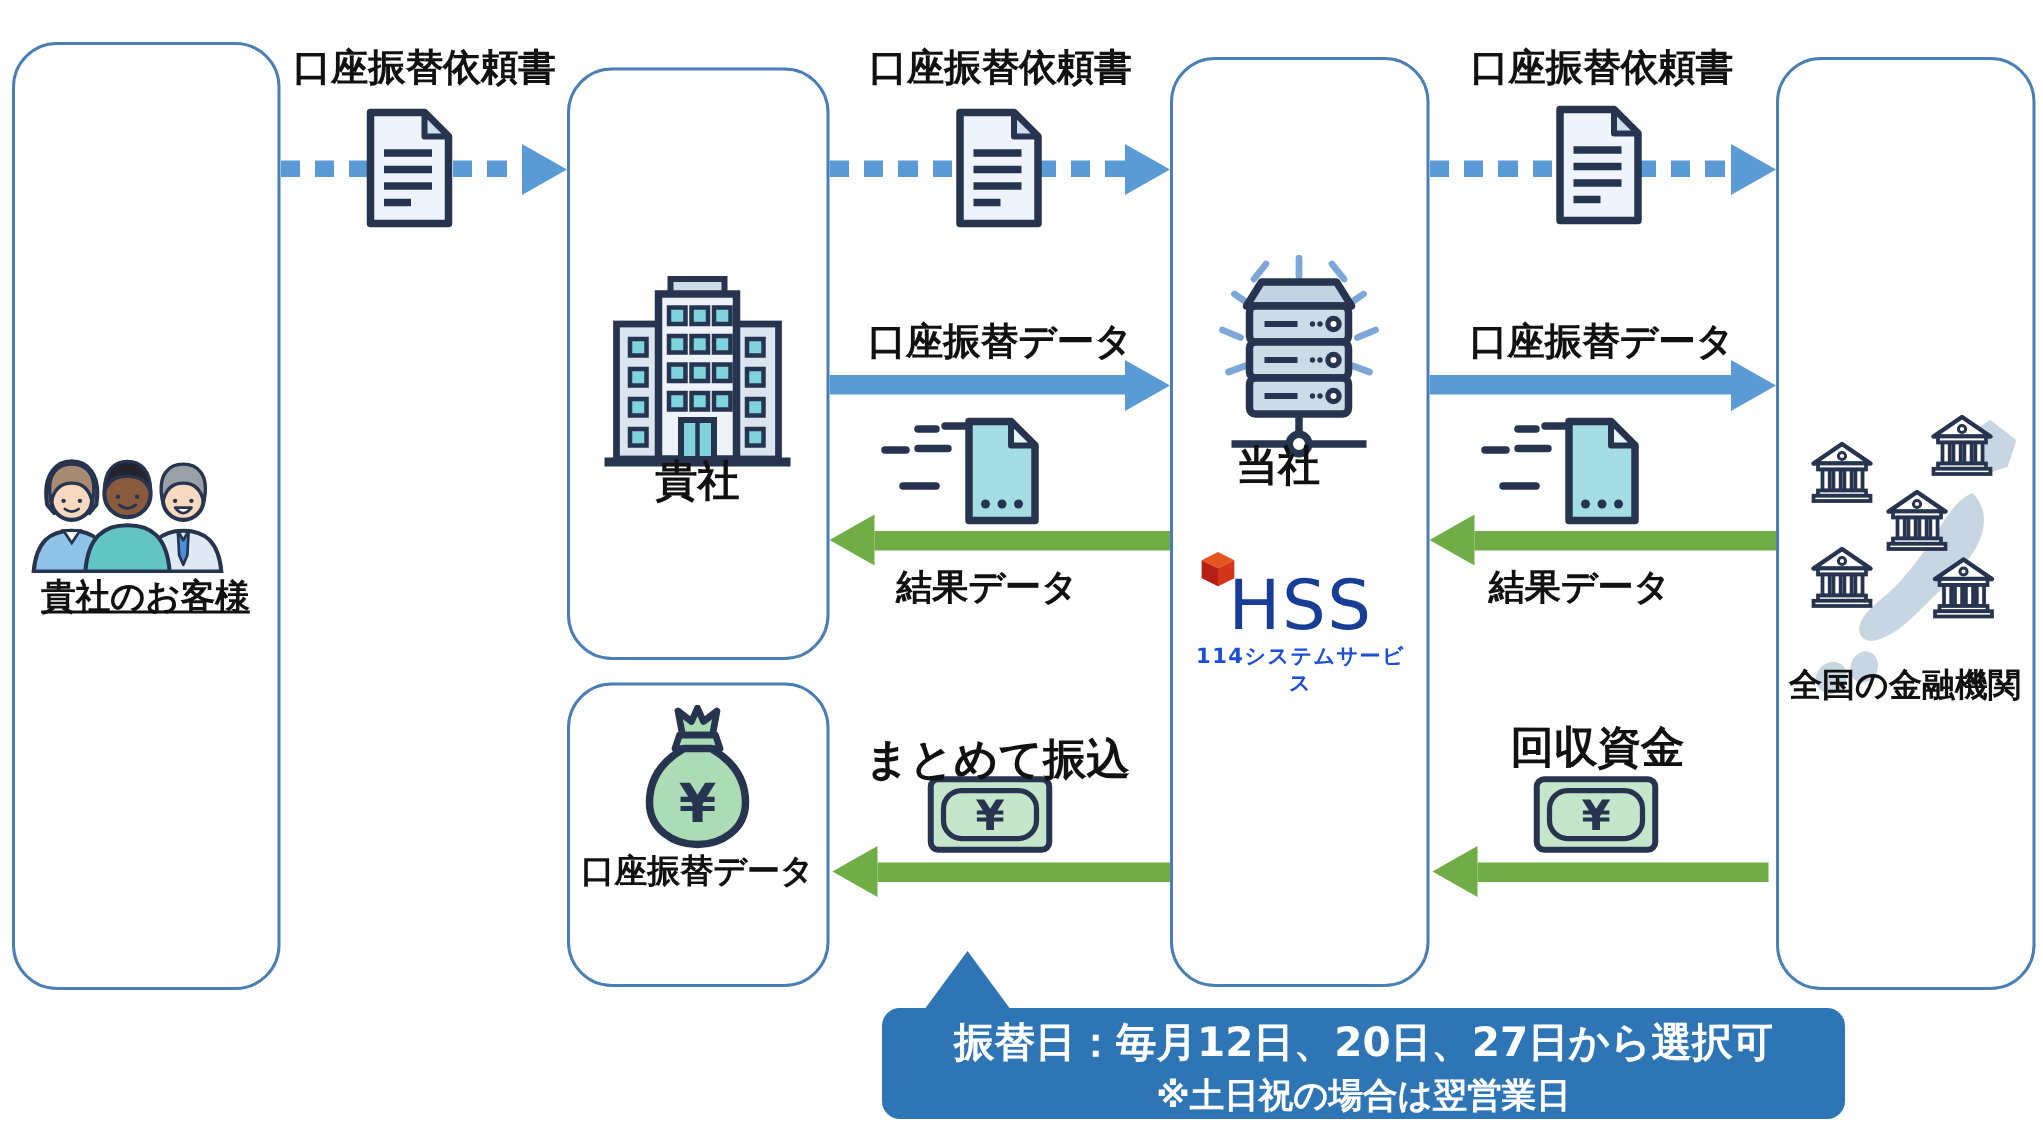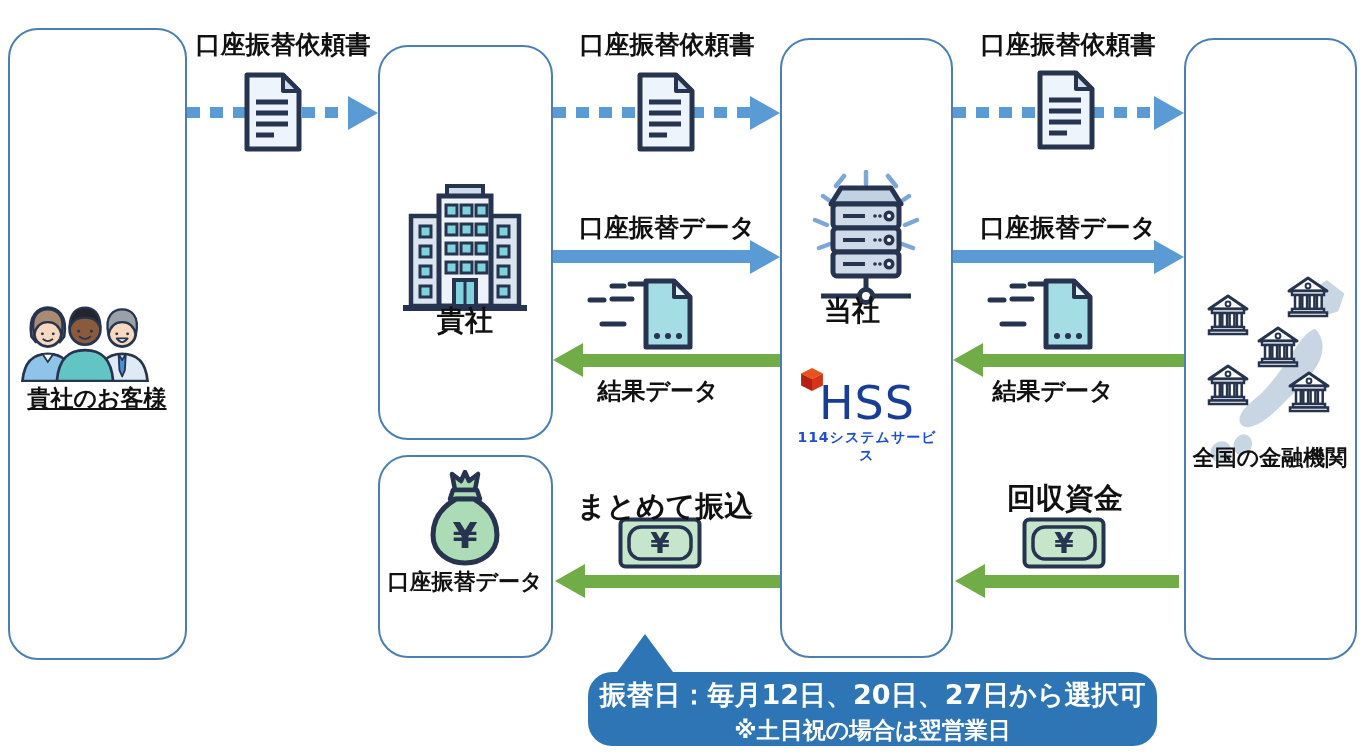--- a/index.html
+++ b/index.html
@@ -10,21 +10,21 @@
   .icon{position:absolute;}
   
   .shaft{position:absolute;}
   .dash{height:11px;background:repeating-linear-gradient(90deg,#5b9bd5 0 13px,rgba(0,0,0,0) 13px 23px);}
   .solid-b{height:13px;background:#5b9bd5;}
   .solid-g{height:13px;background:#70ad47;}
   .head{position:absolute;width:0;height:0;border-top:17px solid transparent;border-bottom:17px solid transparent;}
   .head-rb{border-left:30px solid #5b9bd5;}
   .head-lg{border-right:30px solid #70ad47;}
   
-  .banner{position:absolute;left:588px;top:672px;width:569px;height:74px;background:#2e75b6;border-radius:24px;
+  .banner{position:absolute;left:588px;top:672px;width:642px;height:74px;background:#2e75b6;border-radius:12px;
           color:#fff;text-align:center;font-weight:bold;}
   .banner .l1{font-size:27px;margin-top:5px;letter-spacing:0px;}
   .banner .l2{font-size:23px;margin-top:2px;}
   .pointer{position:absolute;left:617px;top:634px;width:0;height:0;
            border-left:28px solid transparent;border-right:28px solid transparent;border-bottom:38px solid #2e75b6;}
   
   .hsslogo{position:absolute;left:794px;top:368px;width:146px;text-align:center;}
   .hss-main{font-size:46px;font-weight:400;color:#173d96;line-height:1;letter-spacing:1px;margin-top:12px;}
   .hss-sub{font-size:14px;font-weight:bold;color:#1d4ed8;letter-spacing:1px;margin-top:3px;}
   .hss-cube{position:absolute;left:6px;top:0px;}

